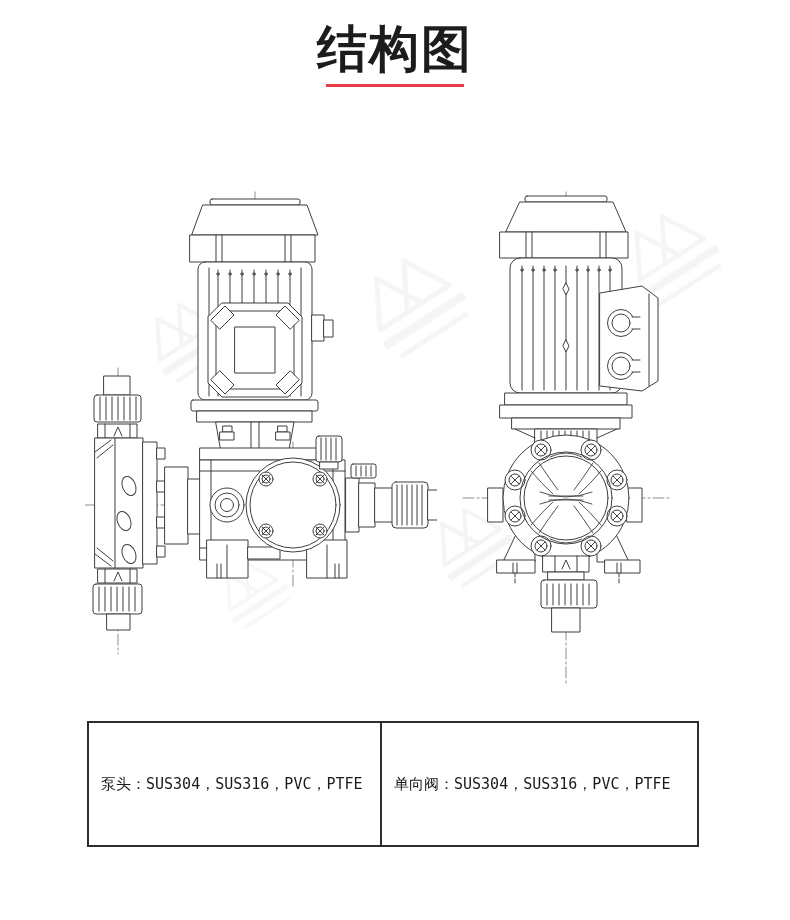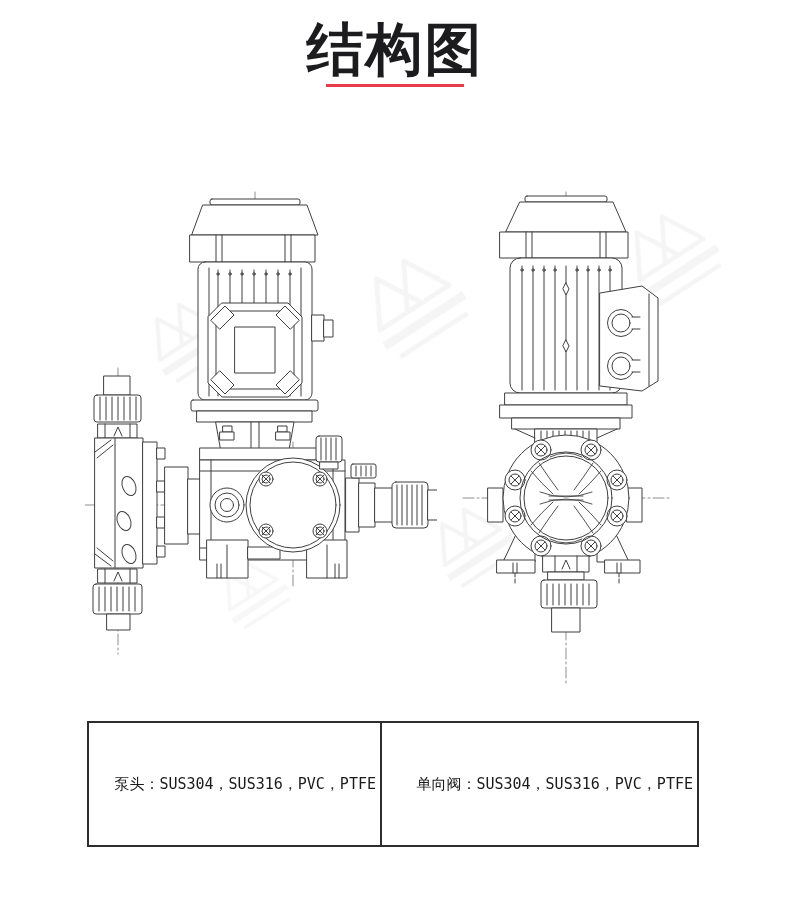--- a/index.html
+++ b/index.html
@@ -1,30 +1,30 @@
 <!DOCTYPE html>
 <html><head>
 <meta charset="utf-8">
 <style>
   html,body{margin:0;padding:0;background:#fff;}
   .page{position:relative;width:790px;height:920px;background:#fff;overflow:hidden;
         font-family:"Liberation Sans",sans-serif;}
   .page-header{position:absolute;left:0;top:20px;width:790px;text-align:center;}
-  .page-title{margin:0;font-size:57px;line-height:58px;font-weight:bold;color:#1c1c1e;
+  .page-title{margin:0;font-size:50px;line-height:58px;font-weight:bold;color:#1c1c1e;
               letter-spacing:2px;font-family:"Liberation Sans",sans-serif;}
   .title-underline{width:138px;height:3px;margin:6px auto 0;background:#e83c4b;}
   .wm-layer{position:absolute;left:0;top:0;width:790px;height:920px;z-index:0;}
   .drawing{position:absolute;z-index:1;}
   .left-view{left:85px;top:190px;}
   .right-view{left:455px;top:190px;}
   .spec-table{position:absolute;left:87px;top:721px;width:610px;height:126px;z-index:2;
               border-collapse:collapse;table-layout:fixed;}
-  .spec-table td{border:2px solid #2d2d2d;text-align:right;vertical-align:middle;
+  .spec-table td{border:2px solid #2d2d2d;text-align:left;vertical-align:middle;
                  font-family:"DejaVu Sans Mono","DejaVu Sans",monospace;
-                 font-size:15px;color:#1a1a1a;height:63px;padding:0 4px;
+                 font-size:15px;color:#1a1a1a;height:63px;padding:0 12px;
                  white-space:nowrap;overflow:hidden;}
   .col-left{width:293px;} .col-right{width:317px;}
   svg{display:block;}
 </style>
 </head>
 <body>
 
 <div class="page">
 
   <header class="page-header">

